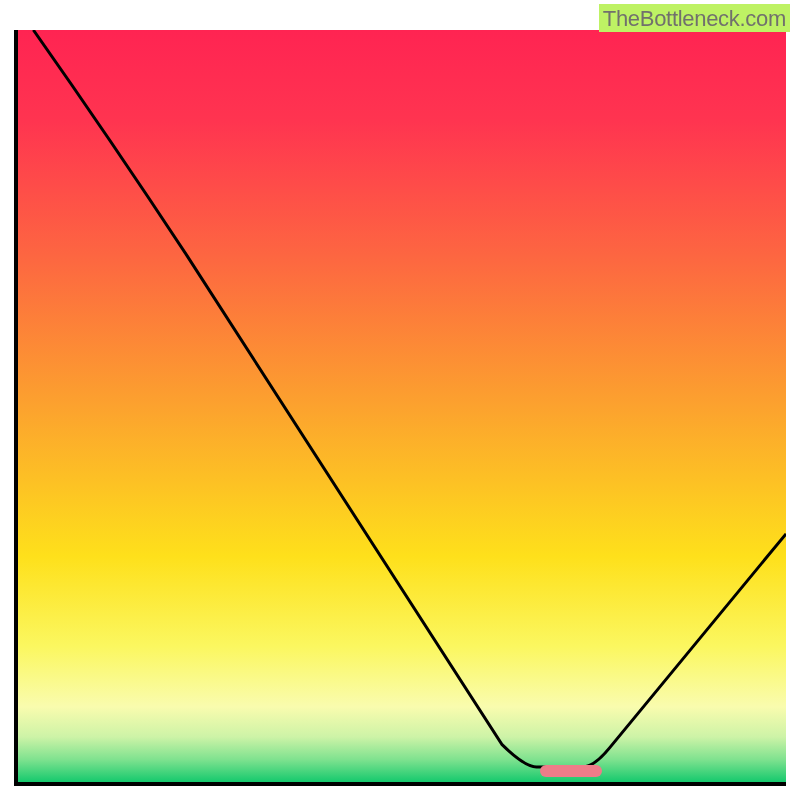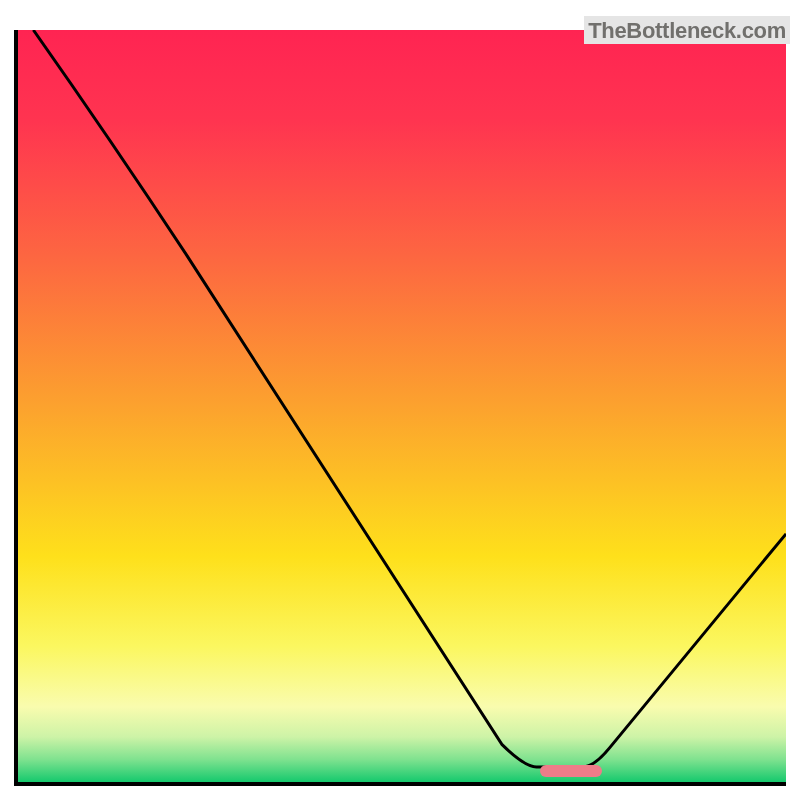--- a/index.html
+++ b/index.html
@@ -6,28 +6,28 @@
     margin: 0;
     padding: 0;
     width: 800px;
     height: 800px;
     background: #ffffff;
     overflow: hidden;
     font-family: Arial, Helvetica, sans-serif;
   }
   .attribution {
     position: absolute;
-    top: 16px;
+    top: 4px;
     right: 10px;
     font-size: 22px;
-    font-weight: 700;
+    font-weight: 400;
     color: #71706d;
     letter-spacing: -0.3px;
     z-index: 20;
-    background: #e5e5e5;
+    background: #bef264;
     padding: 2px 4px 0 4px;
   }
   .plot-area {
     position: absolute;
     left: 14px;
     top: 30px;
     width: 772px;
     height: 756px;
     border-left: 4px solid #000;
     border-bottom: 4px solid #000;

